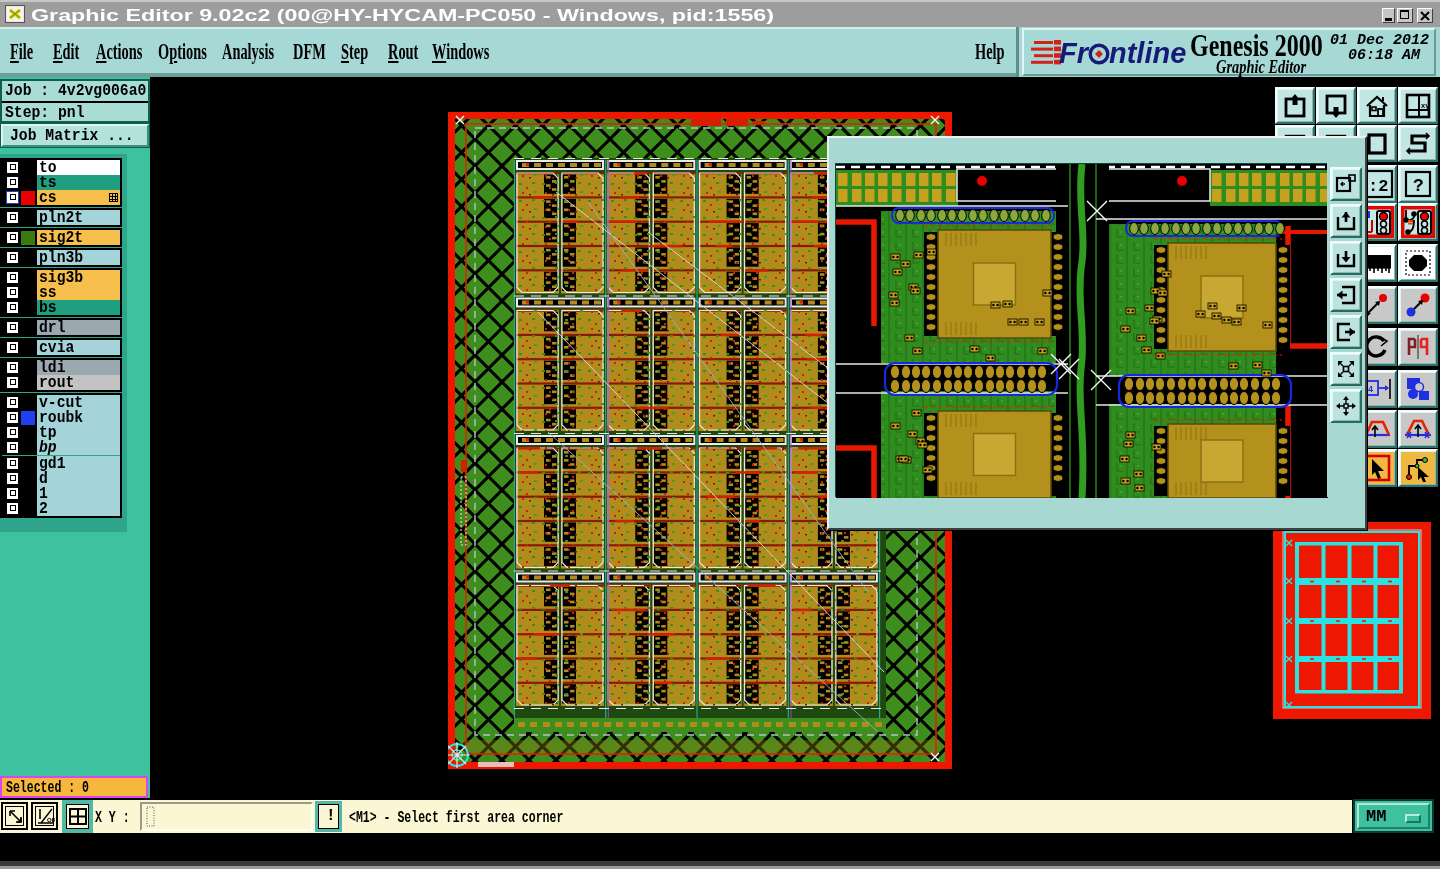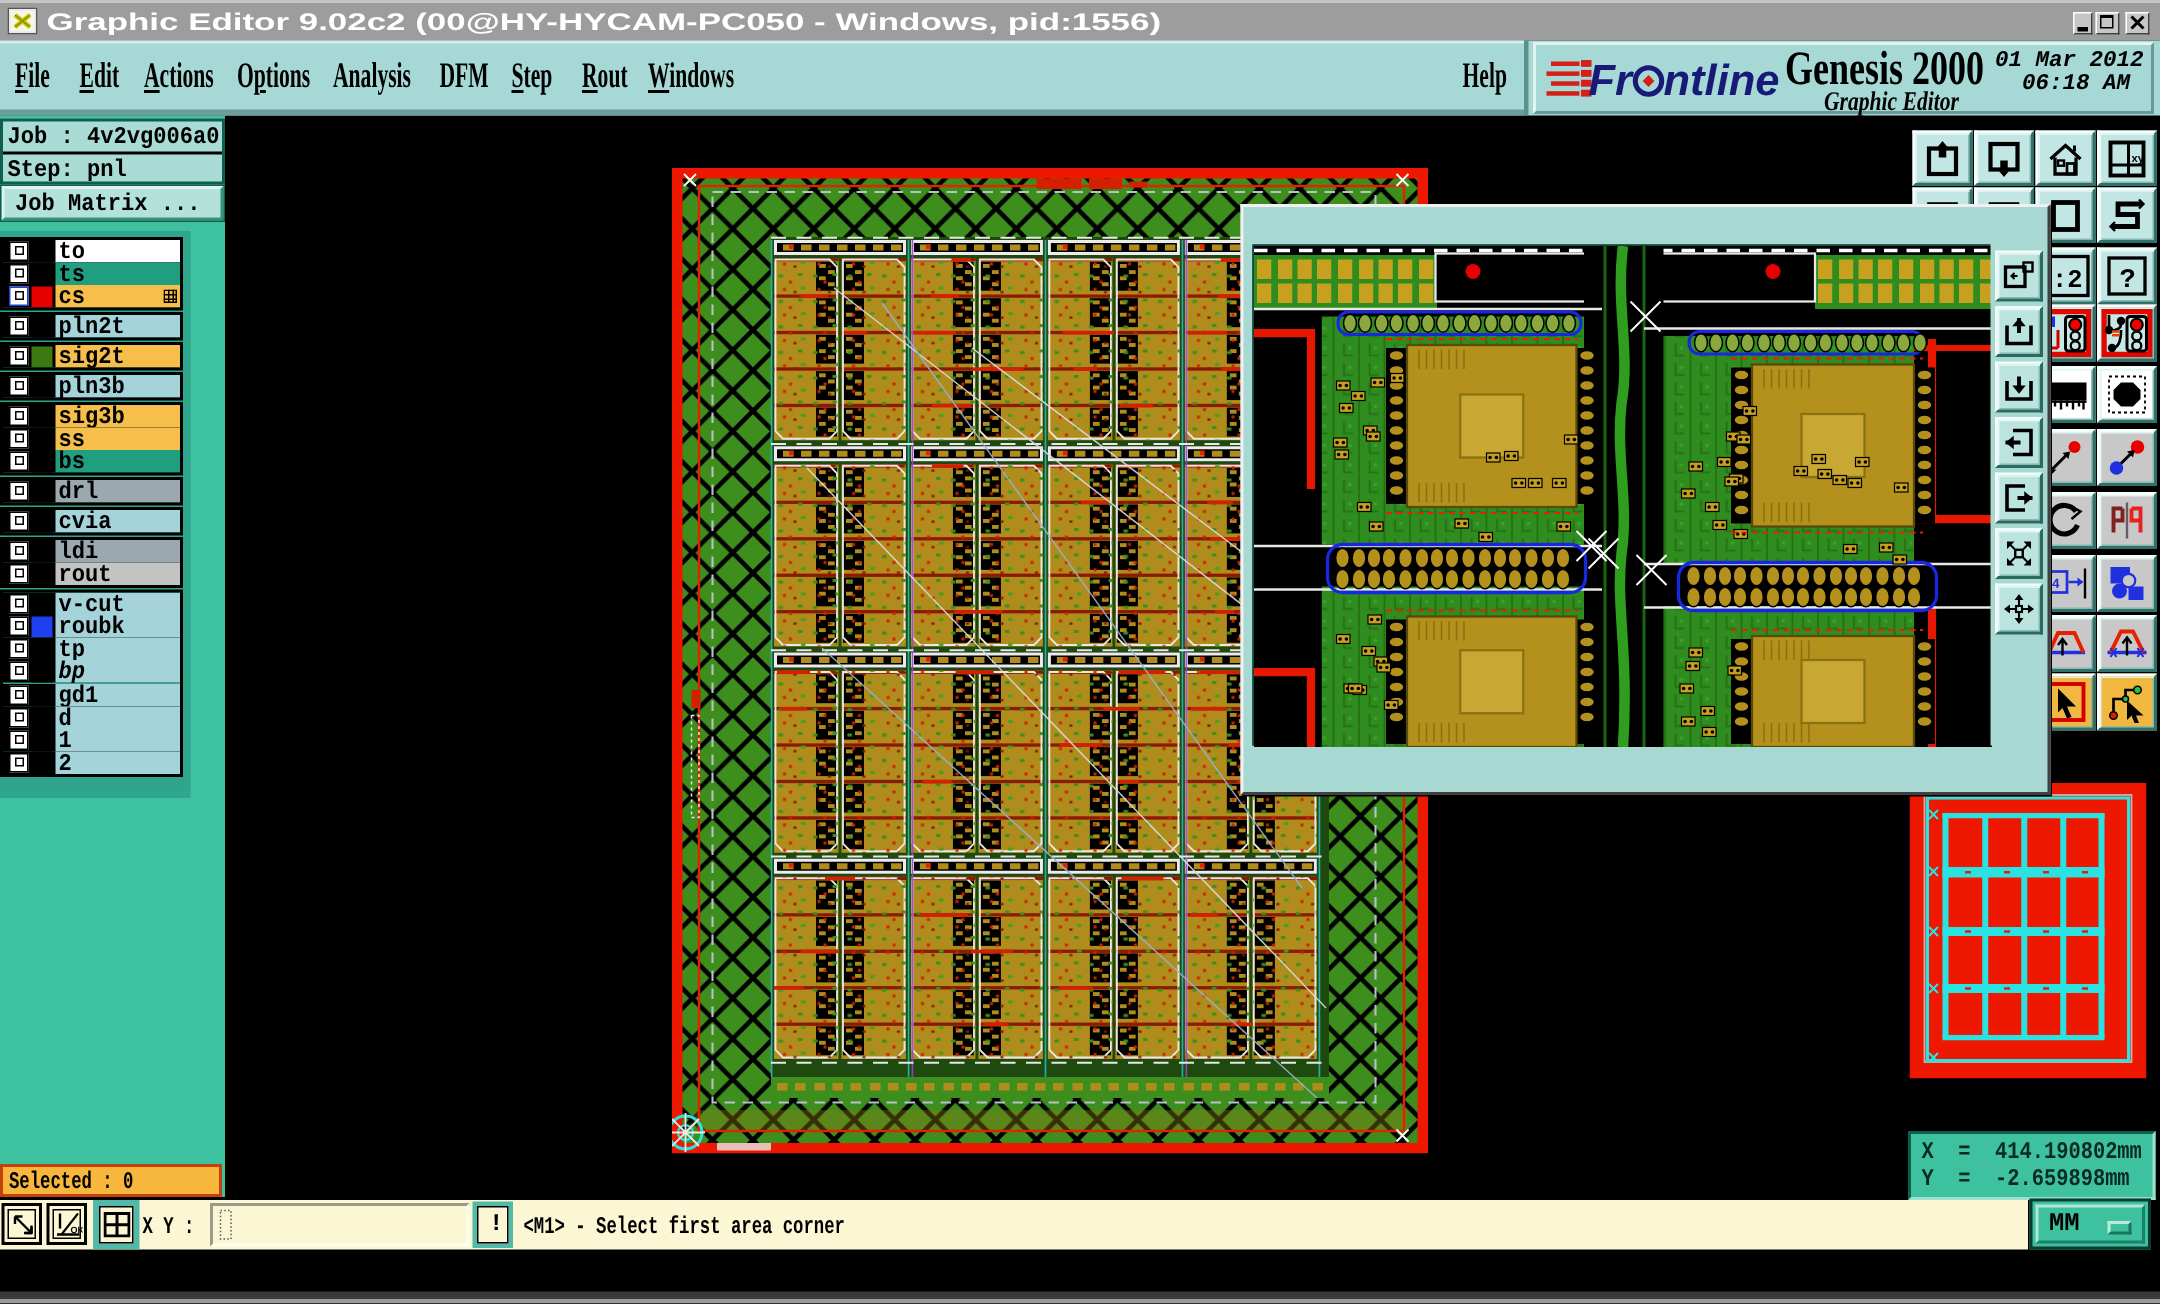--- a/index.html
+++ b/index.html
@@ -74,21 +74,21 @@
             <rect x="26" y="24.8" width="7" height="4.6"></rect>
       </g>
       <text x="31" y="28" font-family="Liberation Sans" font-style="italic" font-weight="bold" font-size="29" fill="#181a78">Fr</text>
       <circle cx="71" cy="19" r="8.8" fill="none" stroke="#181a78" stroke-width="3.4"></circle>
       <rect x="68.2" y="16.2" width="5.6" height="5.6" fill="#d42018" transform="rotate(45 71 19)"></rect>
       <text x="81" y="28" font-family="Liberation Sans" font-style="italic" font-weight="bold" font-size="29" fill="#181a78">ntline</text>
     </svg>
 
     <div class="abs serif" style="left:166px;top:-3px;font-size:32px;transform:scaleX(0.75);transform-origin:0 0;white-space:pre;color:#000;">Genesis 2000</div>
 
-    <div class="abs mono" style="left:306px;top:2px;font-size:15px;font-style:italic;color:#000;white-space:pre;">01 Mar 2012</div>
+    <div class="abs mono" style="left:306px;top:2px;font-size:15px;font-style:italic;color:#000;white-space:pre;">01 Dec 2012</div>
     <div class="abs mono" style="left:324px;top:17px;font-size:15px;font-style:italic;color:#000;white-space:pre;">06:18 AM</div>
 
     <div class="abs serif" style="left:192px;top:27px;font-size:18px;font-style:italic;transform:scaleX(0.8);transform-origin:0 0;white-space:pre;color:#000;">Graphic Editor</div>
   </div>
 </div>
 
 <div class="abs" style="left:0;top:77px;width:150px;height:721px;background:#3ec19e;"></div>
 
 <div class="abs" style="left:0;top:79px;width:150px;height:44px;background:#a8dcd4;border:2px solid #0f5f4d;">
   <div class="abs mA" style="left:3px;top:1px;color:#000;">Job : 4v2vg006a0</div>
@@ -297,21 +297,21 @@
       <div class="abs" style="left:4px;top:1px;width:13px;height:13px;background:#fff;border:1.5px solid #000;">
         <div style="width:6px;height:6px;border:1.8px solid #000;margin:2px auto 0;"></div>
       </div>
       <div class="abs" style="left:19px;top:1px;width:14px;height:14.2px;background:#000;"></div>
       <div class="abs" style="left:35px;top:0;width:83px;height:15.2px;background:#a5d3da;">
         <span class="abs mA" style="left:2px;top:-1px;color:#000;">2</span>
       </div>
     </div>
 <div class="abs" style="left:0px;top:392.7px;width:122px;height:125.6px;border:2px solid #000;"></div>
 
-<div class="abs" style="left:0;top:776px;width:148px;height:22px;background:#f6b73c;border:2px solid #c2410c;text-decoration:underline;">
+<div class="abs" style="left:0;top:776px;width:148px;height:22px;background:#f6b73c;border:2px solid #d946ef;text-decoration:underline;">
   <div class="abs mB" style="left:4px;top:1px;color:#000;">Selected : 0</div>
 </div>
 
 <div class="abs" style="left:448px;top:112px;width:504px;height:657px;"><svg width="504" height="657" viewBox="0 0 504 657">
         <defs>
 <pattern id="hatch" width="27" height="27" patternUnits="userSpaceOnUse">
   <rect width="27" height="27" fill="#3e8e1e"></rect>
   <path d="M0 27 L27 0 M-6 6 L6 -6 M21 33 L33 21 M0 0 L27 27 M21 -6 L33 6 M-6 21 L6 33" stroke="#000" stroke-width="3.1" fill="none"></path>
 </pattern>
 <pattern id="speck" width="23" height="17" patternUnits="userSpaceOnUse">
@@ -1882,24 +1882,20 @@
         <rect x="63" y="136.2" width="4" height="1.6" fill="#ee1800"></rect>
         <rect x="89" y="136.2" width="4" height="1.6" fill="#ee1800"></rect>
         <rect x="115" y="136.2" width="4" height="1.6" fill="#ee1800"></rect>
         <path d="M13 18 L19 24 M19 18 L13 24" stroke="#2ae2e2" stroke-width="1.4"></path>
         <path d="M13 56 L19 62 M19 56 L13 62" stroke="#2ae2e2" stroke-width="1.4"></path>
         <path d="M13 96 L19 102 M19 96 L13 102" stroke="#2ae2e2" stroke-width="1.4"></path>
         <path d="M13 134 L19 140 M19 134 L13 140" stroke="#2ae2e2" stroke-width="1.4"></path>
         <path d="M13 180 L19 186 M19 180 L13 186" stroke="#2ae2e2" stroke-width="1.4"></path>
       </svg></div>
 
-<div class="abs" style="left:1272px;top:754px;width:165px;height:46px;background:#3ec19e;border:2px solid #0f5f4d;border-bottom-color:#9ae0cc;border-right-color:#9ae0cc;">
-  <div class="abs mC" style="left:7px;top:3px;color:#0a2a22;">X  =  414.190802mm</div>
-  <div class="abs mC" style="left:7px;top:21px;color:#0a2a22;">Y  =  -2.659898mm</div>
-</div>
 
 <div class="abs" style="left:0;top:800px;width:1352px;height:33px;background:#fbf7d4;">
 <div class="abs" style="left:1px;top:2px;width:27px;height:28px;background:#fbf7d4;border:2px solid #000;box-shadow:inset 0 0 0 2px #fbf7d4, inset 0 0 0 3px #000;">
         <svg class="abs" style="left:4px;top:4px;" width="17" height="17">
           <path d="M3 3 L14 14" stroke="#000" stroke-width="1.6"></path>
           <path d="M2 2 L8 2 L2 8 Z" fill="#000" fill-opacity="0"></path>
           <path d="M3 3 L3 8 M3 3 L8 3" stroke="#000" stroke-width="1.6"></path>
           <path d="M14 14 L14 9 M14 14 L9 14" stroke="#000" stroke-width="1.6"></path>
           <path d="M10 14 L14 14 L14 10" fill="none" stroke="#000" stroke-width="1.6"></path>
         </svg>

